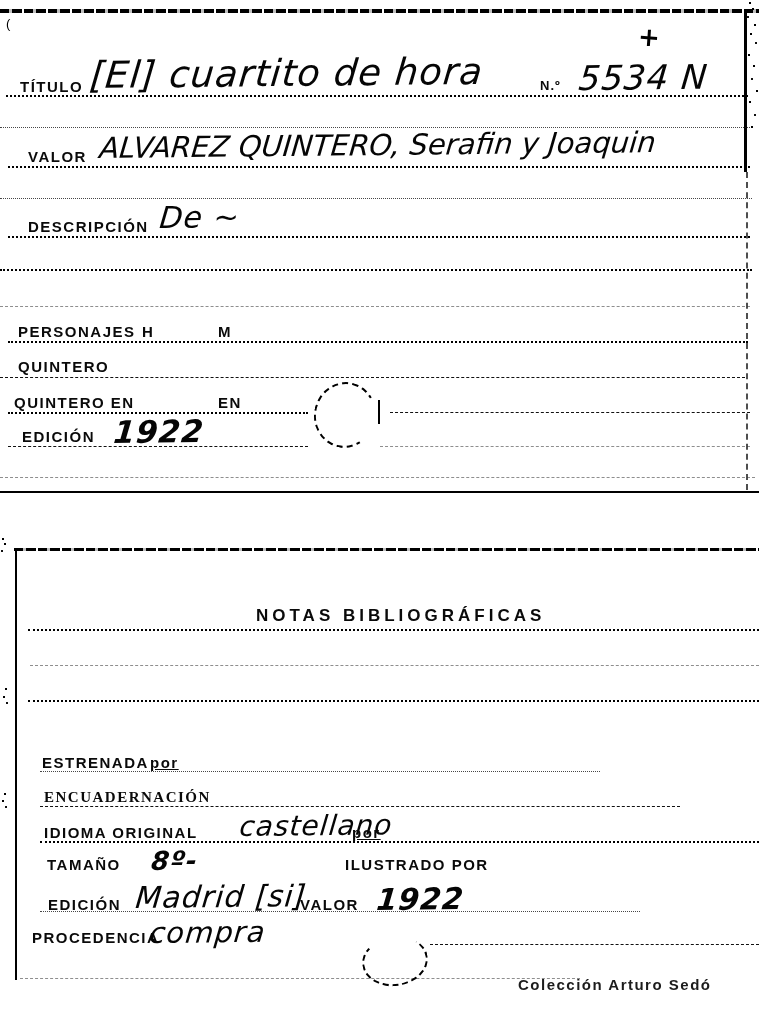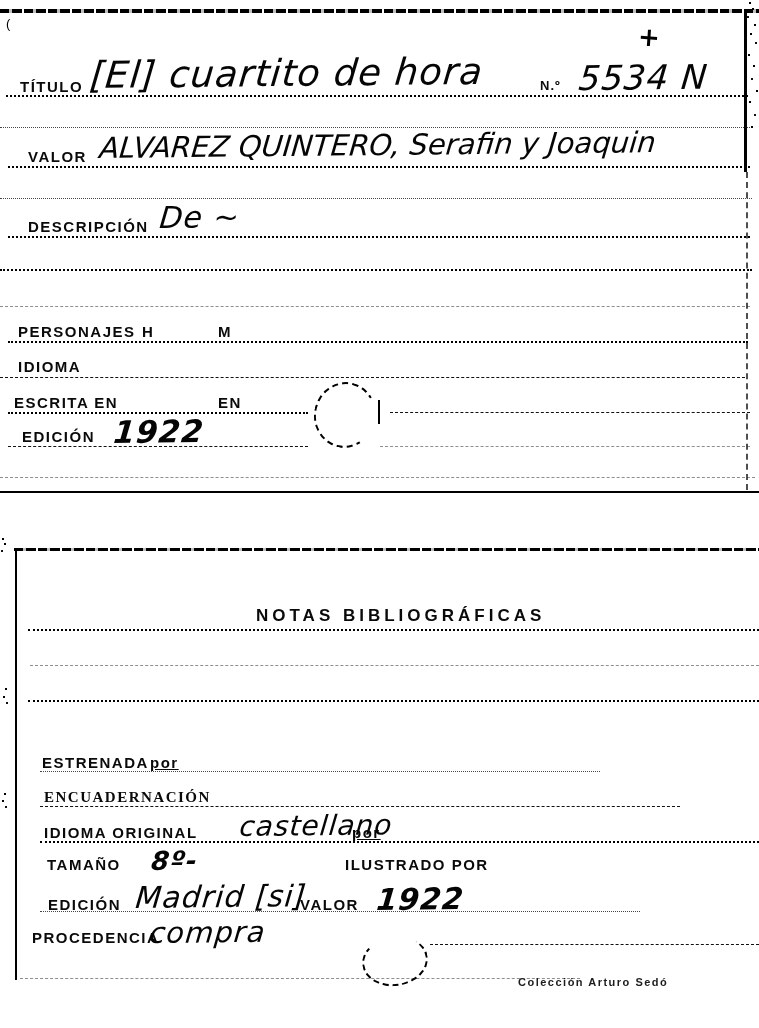--- a/index.html
+++ b/index.html
@@ -62,21 +62,21 @@
     position:absolute;width:2px;height:2px;background:#000;
     box-shadow:2px 5px 0 #000,-1px 12px 0 #111,3px 150px 0 #000,1px 158px 0 #000,
                4px 164px 0 #111,2px 255px 0 #000,0px 262px 0 #000,3px 268px 0 #111;
   }
   .cross{
     font-family:"DejaVu Sans", sans-serif;
     font-size:26px;font-weight:700;transform:rotate(4deg);
   }
   .footer-note{
     font-family:"Liberation Sans", sans-serif;
-    font-weight:700;font-size:11px;letter-spacing:1.5px;color:#1c1c1c;
+    font-weight:700;font-size:15px;letter-spacing:1.5px;color:#1c1c1c;
   }
   .tick{position:absolute;width:2px;background:#000;}
 </style>
 </head>
 <body>
 
 <div class="abs" style="left:0;top:0;width:759px;height:494px;">
 
   <div class="line rough" style="left:0;top:9px;width:759px;"></div>
   <div class="vline v-solid" style="left:744px;top:12px;height:160px;"></div>
@@ -114,23 +114,23 @@
   <span class="abs lbl" style="left:28px;top:148px;">VALOR</span>
   <span class="abs hand" style="left:98px;top:131px;font-size:29px;letter-spacing:0;">ALVAREZ QUINTERO, Serafin y Joaquin</span>
 
   <span class="abs lbl" style="left:28px;top:218px;">DESCRIPCIÓN</span>
   <span class="abs hand" style="left:158px;top:200px;font-size:30px;">De ~</span>
 
   <span class="abs lbl" style="left:18px;top:323px;">PERSONAJES</span>
   <span class="abs lbl" style="left:142px;top:323px;">H</span>
   <span class="abs lbl" style="left:218px;top:323px;">M</span>
 
-  <span class="abs lbl" style="left:18px;top:358px;">IDIOMA</span>
+  <span class="abs lbl" style="left:18px;top:358px;">QUINTERO</span>
 
-  <span class="abs lbl" style="left:14px;top:394px;">ESCRITA EN</span>
+  <span class="abs lbl" style="left:14px;top:394px;">QUINTERO EN</span>
   <span class="abs lbl" style="left:218px;top:394px;">EN</span>
 
   <span class="abs lbl" style="left:22px;top:428px;">EDICIÓN</span>
   <span class="abs hand" style="left:112px;top:414px;font-size:31px;font-weight:700;">1922</span>
 </div>
 
 <div class="abs" style="left:0;top:498px;width:759px;height:634px;">
 
   <div class="line rough" style="left:14px;top:50px;width:745px;height:3px;"></div>
   <div class="vline v-solid2" style="left:15px;top:52px;height:430px;"></div>

